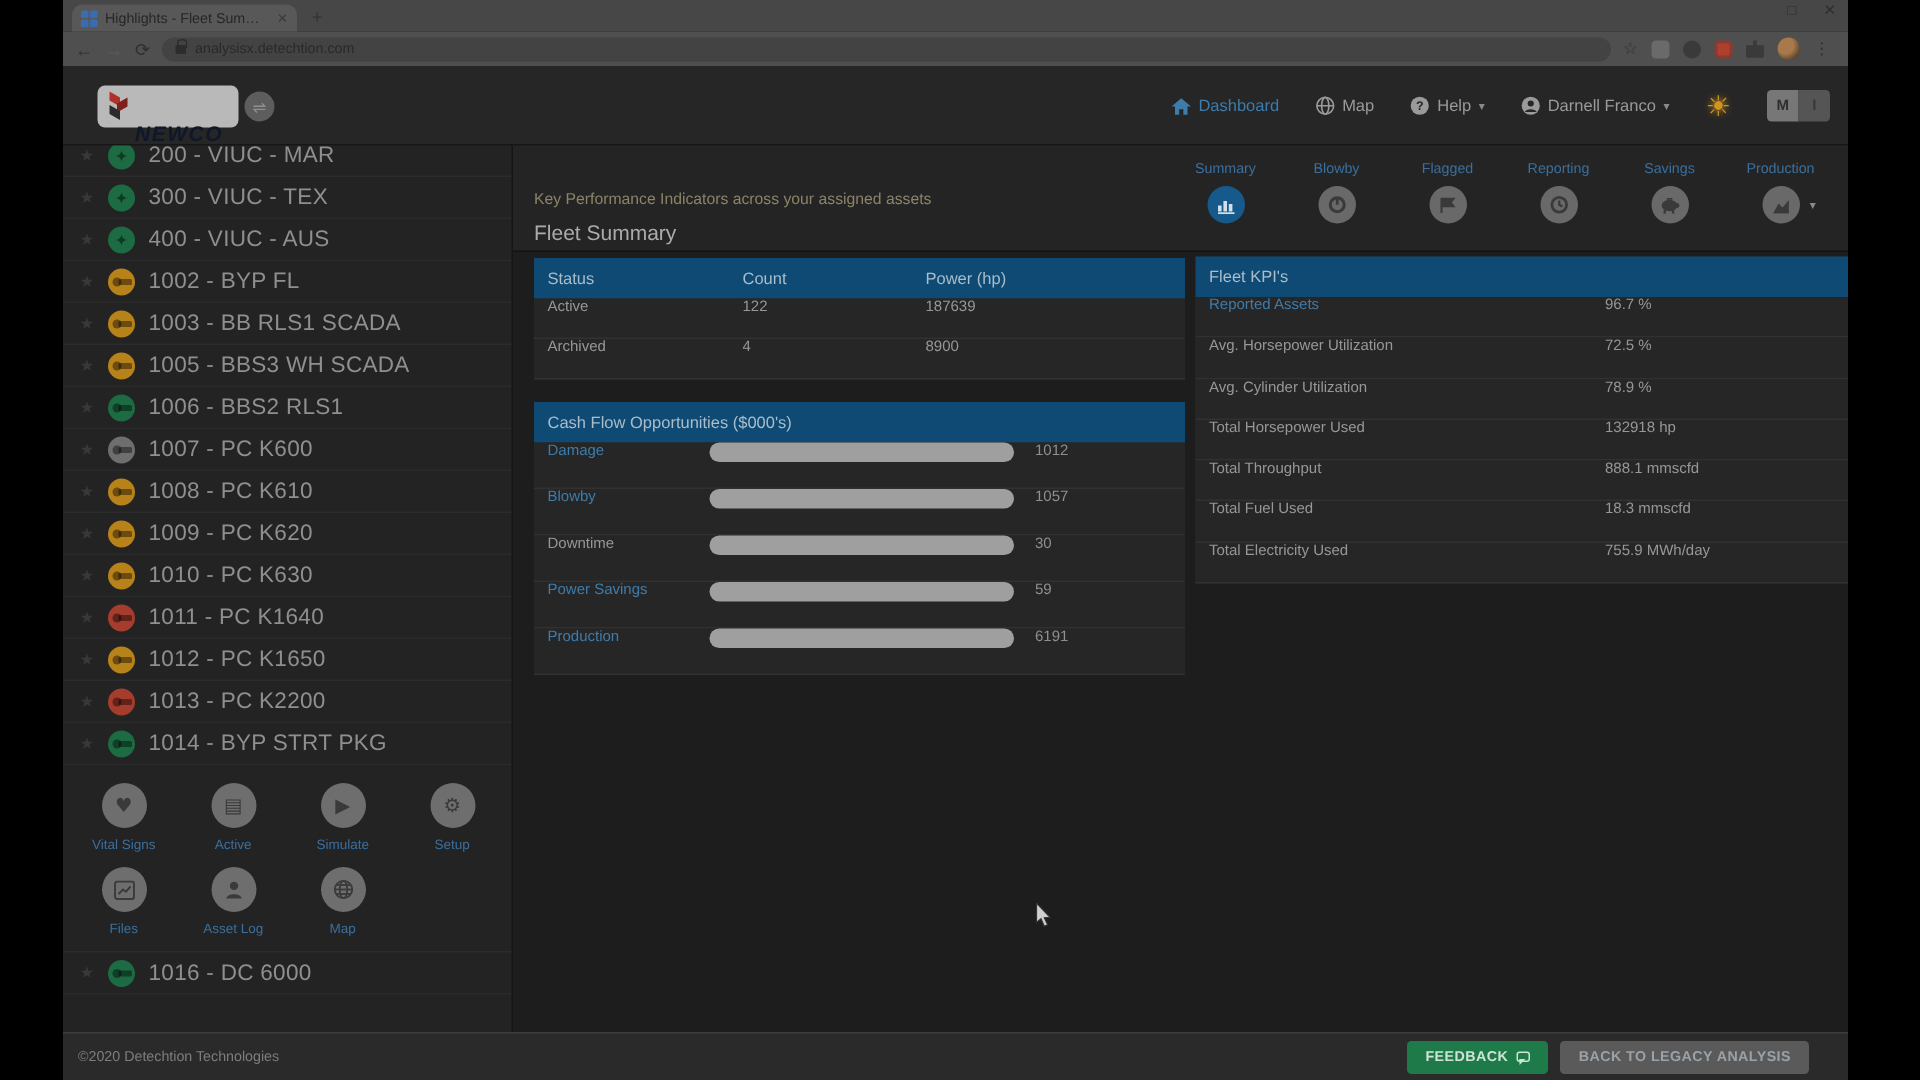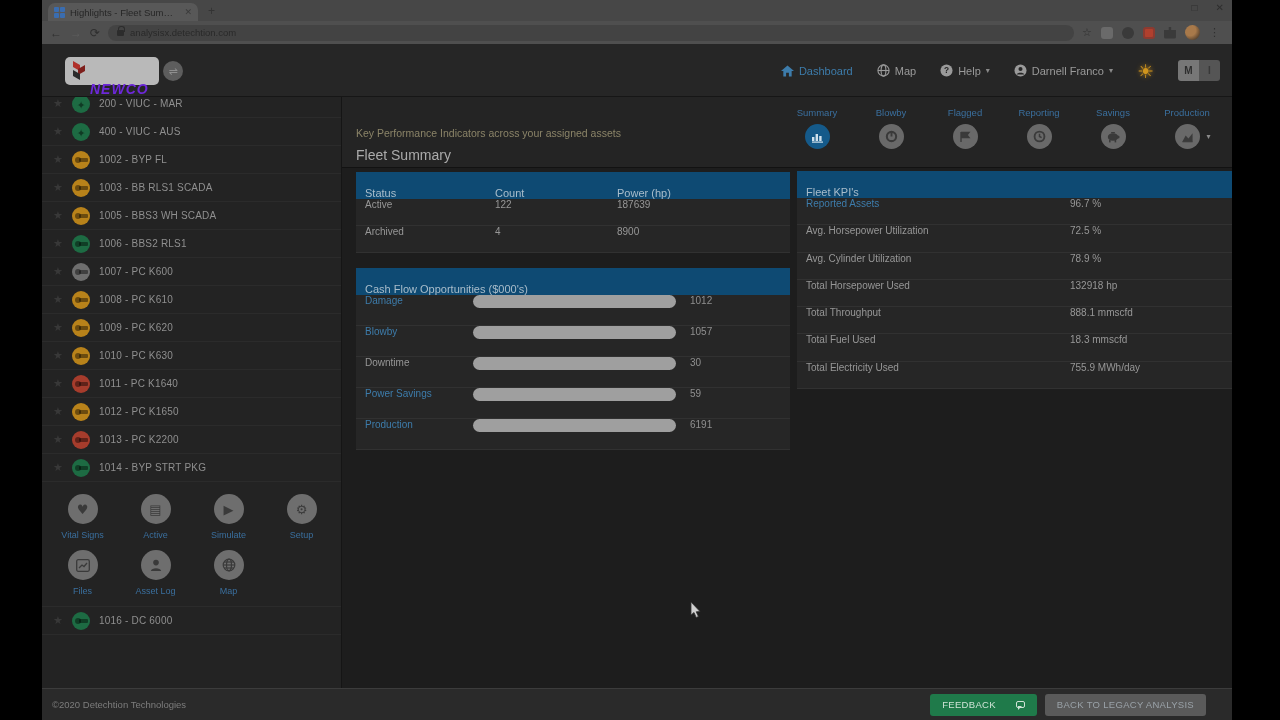--- a/index.html
+++ b/index.html
@@ -34,21 +34,21 @@
   .ext.rd { border:2px solid #8c3a30; border-radius:3px; background:#b0402e; }
   .ext.pz { background:#3a3a3a; border-radius:2px; clip-path:polygon(0 30%,40% 30%,40% 0,60% 0,60% 30%,100% 30%,100% 100%,0 100%); }
   .avatar { width:15px; height:15px; border-radius:50%; background:radial-gradient(circle at 35% 35%, #a8794a 0 40%, #5d4630 75%, #3c2e20 100%); }
   .star,.kebab { font-size:11px; color:#2f2f2f; }
 
   
   .appheader { position:absolute; left:0; top:44px; width:100%; height:53px; background:#262626; border-bottom:1px solid #161616; }
   .logo { position:absolute; left:23px; top:13px; width:94px; height:28px; background:#b9b9b9; border-radius:5px;
     display:flex; align-items:center; padding:0 7px; gap:4px; }
   .ribbon { flex:none; }
-  .brand { font-size:14px; font-weight:bold; font-style:italic; color:#6d28d9; letter-spacing:1px;margin-top:36px; }
+  .brand { font-size:14px; font-weight:bold; font-style:italic; color:#0f172a; letter-spacing:1px;margin-top:36px; }
   .swapbtn { position:absolute; left:121px; top:17px; width:20px; height:20px; border-radius:50%; background:#5d5d5d;
     color:#8f8f8f; font-size:11px; display:flex; align-items:center; justify-content:center; }
   .appnav { position:absolute; right:12px; top:0; height:53px; display:flex; align-items:center; gap:24px;justify-content:center; }
   .navitem { display:flex; align-items:center; gap:5px; font-size:11px; color:#9a9a9a; }
   .navitem.active { color:#3d7cab; }
   .caret { font-size:8px; color:#8a8a8a; }
   .sunicon { font-family:"DejaVu Sans",sans-serif; font-size:19px; color:#d1951d; text-shadow:0 0 4px #d1951d; }
   .modetoggle { display:flex; }
   .modebtn { width:21px; height:21px; display:flex; align-items:center; justify-content:center;
     font-size:10px; font-weight:bold; color:#2e2e2e; }
@@ -61,41 +61,41 @@
   .alist { margin-top:-7px; }
   .arow { height:28px; display:flex; align-items:center; padding-left:11px; border-bottom:1px solid #2b2b2b; }
   .fav { font-size:11px; color:#383838; width:19px; }
   .badge { width:18px; height:18px; border-radius:50%; margin-right:9px; display:flex; align-items:center; justify-content:center; flex:none; }
   .badge.green { background:#1d6b43; } .badge.orange { background:#b8821a; }
   .badge.red { background:#a63c2c; } .badge.gray { background:#6e6e6e; }
   .bicon.comp { display:flex; align-items:center; }
   .bicon.comp::before { content:""; width:6px; height:6px; border-radius:50%; background:rgba(0,0,0,.42); margin-right:-2px; }
   .bicon.comp::after { content:""; width:9px; height:4px; background:rgba(0,0,0,.42); border-radius:1px; }
   .bicon.valve::after { content:"✦"; font-family:"DejaVu Sans",sans-serif; font-size:11px; color:rgba(0,0,0,.45); line-height:1; }
-  .alabel { font-size:10px; color:#8f8f8f; letter-spacing:.2px; }
+  .alabel { font-size:15px; color:#8f8f8f; letter-spacing:.2px; }
   .quickgrid { padding:12px 4px 10px 4px; display:grid; grid-template-columns:repeat(4,73px); row-gap:10px; border-bottom:1px solid #2b2b2b; }
   .qitem { display:flex; flex-direction:column; align-items:center; gap:6px; }
   .qcircle { width:30px; height:30px; border-radius:50%; background:#6e6e6e; display:flex; align-items:center; justify-content:center;
     color:#3a3a3a; font-size:13px; font-family:"DejaVu Sans",sans-serif; line-height:1; }
   .qlabel { font-size:9px; color:#3a6f9e; text-align:center; }
 
   
   .main { position:absolute; left:300px; top:97px; right:0; bottom:32px; background:#1d1d1d; }
   .mainheader { position:absolute; left:0; top:0; width:100%; height:71px; background:#242424; border-bottom:1px solid #121212; }
   .pagetitle { position:absolute; left:14px; top:10px; font-size:14px; color:#ababab;margin-top:40px; }
   .pagesub { position:absolute; left:14px; top:30px; font-size:10.5px; color:#8b8468; }
   .viewtabs { position:absolute; right:14px; top:10px; display:flex; gap:12px; }
   .vtab { width:62px; display:flex; flex-direction:column; align-items:center; gap:6px; }
   .vtab-label { font-size:9.5px; color:#3a6f9e; }
   .vtab-circle { width:25px; height:25px; border-radius:50%; background:#696969; display:flex; align-items:center; justify-content:center; position:relative; }
   .vtab.active .vtab-circle { background:#155a8a; }
   .vtab-caret { position:absolute; right:-11px; top:8px; font-size:8px; color:#8a8a8a; }
 
   .panel { position:absolute; background:#262626; }
-  .phead { height:27px; background:#0e4a73; display:flex; align-items:flex-end; padding:0 9px; font-size:11px; color:#a9bdcb; }
+  .phead { height:27px; background:#0e4a73; display:flex; align-items:center; padding:0 9px; font-size:11px; color:#a9bdcb; }
   .trow { display:flex; align-items:flex-start; border-bottom:1px solid #313131; background:#262626; font-size:10px; color:#979797; }
   .link { color:#3d7cab; }
 
   .statustable { left:14px; top:75px; width:434px; }
   .statustable .phead span:nth-child(1){ width:130px; } .statustable .phead span:nth-child(2){ width:122px; }
   .statustable .trow { height:27px; padding:0 9px; }
   .statustable .trow span:nth-child(1){ width:130px; } .statustable .trow span:nth-child(2){ width:122px; }
 
   .cashflow { left:14px; top:171px; width:434px; }
   .cashflow .trow { height:31px; padding:0 9px; }
@@ -107,22 +107,22 @@
 
   .kpis { left:455px; top:74px; width:435px; }
   .kpis .trow { height:27.3px; padding:0 9px; }
   .kpi-label { width:264px; }
 
   
   .footer { position:absolute; left:0; bottom:0; width:100%; height:32px; background:#2a2a2a; border-top:1px solid #3c3c3c;
     display:flex; align-items:center; padding:0 10px; }
   .copyright { font-size:9.5px; color:#7d7d7d; }
   .fbuttons { margin-left:auto; display:flex; gap:8px; margin-right:16px; }
-  .fbtn { height:22px; display:flex; align-items:center; gap:20px; padding:0 12px; border-radius:3px;
-    font-size:9.5px; font-weight:normal; letter-spacing:.3px; }
+  .fbtn { height:22px; display:flex; align-items:center; gap:6px; padding:0 12px; border-radius:3px;
+    font-size:9.5px; font-weight:bold; letter-spacing:.3px; }
   .fbtn.feedback { background:#1f7a4a; color:#cfe3d6; }
   .fbtn.legacy { background:#5a5a5a; color:#9aa2a8; }
   .bubble { width:9px; height:7px; border:1.3px solid #cfe3d6; border-radius:2px; position:relative; }
   .bubble::after { content:""; position:absolute; left:1px; bottom:-3px; border:2px solid transparent; border-top-color:#cfe3d6; border-left-color:#cfe3d6; }
 
   .cursor { position:absolute; left:348px; top:505px; }
 </style>
 </head>
 <body>
 
@@ -220,20 +220,27 @@
 
   <div class="sidebar">
     <div class="alist">
 
       <div class="arow">
             <span class="fav">★</span>
             <span class="badge green">
               <span class="bicon valve"></span>
             </span>
             <span class="alabel">200 - VIUC - MAR</span>
+          </div>
+      <div class="arow">
+            <span class="fav">★</span>
+            <span class="badge green">
+              <span class="bicon valve"></span>
+            </span>
+            <span class="alabel">300 - VIUC - TEX</span>
           </div>
       <div class="arow">
             <span class="fav">★</span>
             <span class="badge green">
               <span class="bicon valve"></span>
             </span>
             <span class="alabel">400 - VIUC - AUS</span>
           </div>
       <div class="arow">
             <span class="fav">★</span>

